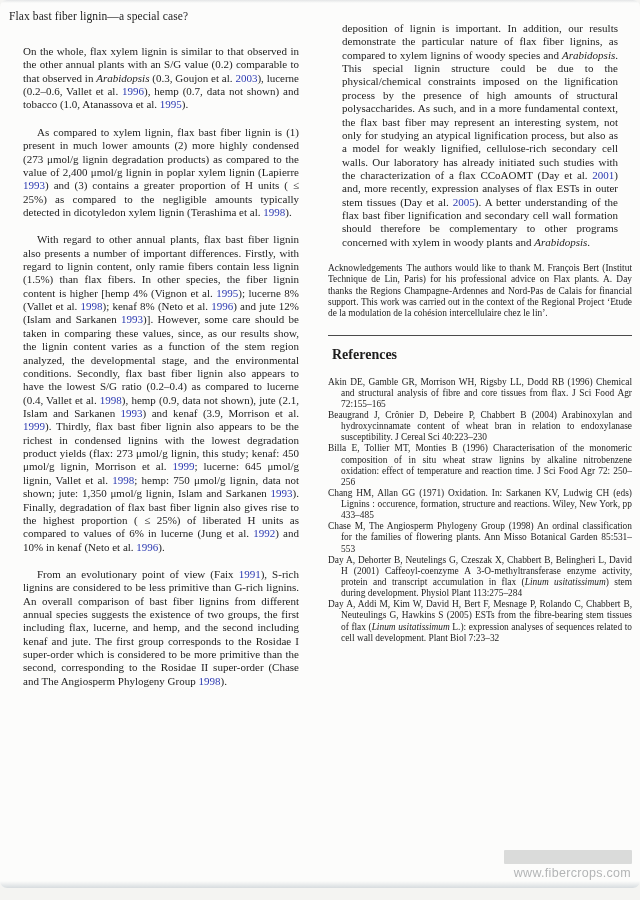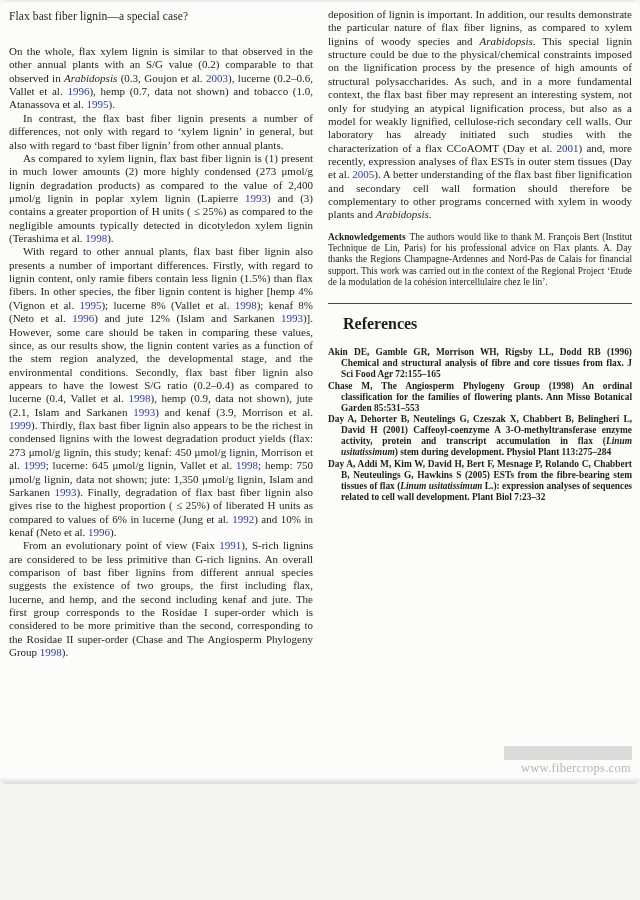--- a/index.html
+++ b/index.html
@@ -4,21 +4,21 @@
 <style>
   html, body { margin: 0; padding: 0; }
   body {
     width: 640px; height: 900px;
     background: #f4f4f2;
     font-family: "Liberation Serif", serif;
     -webkit-font-smoothing: antialiased;
   }
   .page {
     position: relative;
-    width: 640px; height: 784px;
+    width: 640px; height: 888px;
     background: #fcfcfb;
     overflow: hidden;
     color: #1d1d1d;
     box-sizing: border-box;
     border-radius: 7px;
   }
   .page-edge-top {
     position: absolute; top: 0; left: 0; right: 0; height: 3px;
     background: linear-gradient(#e3e5e6, #fcfcfb);
   }
@@ -39,102 +39,103 @@
     font-size: 11.5px;
     font-weight: 400;
     margin: 2px 0 23px 0;
     letter-spacing: 0.1px;
   }
   .body-text {
     font-size: 11px;
     line-height: 1.215;
     text-align: justify;
   }
-  .body-text p.para { margin: 0; text-indent: 14px; }
+  .body-text p.para { margin: 14px; text-indent: 14px; }
   .body-text p.para:first-child { text-indent: 0; }
   .cite { color: #2c3ab2; }
 
   .ack {
     font-size: 9.4px;
     line-height: 1.2;
     text-align: justify;
     margin: 10px 0 0 0;
   }
-  .ack-label { font-weight: 700; margin-right: 4px; }
+  .ack-label { font-weight: 400; margin-right: 4px; }
 
   .refs-rule {
     border: 0;
     border-top: 1px solid #4a4a4a;
     margin: 15px 0 11px 0;
   }
   .refs-heading {
-    font-size: 16px;
+    font-size: 14px;
     font-weight: 700;
-    margin: 0 0 14px 15px;
+    margin: 0 0 14px 4px;
   }
   .refs {
     font-size: 9.4px;
     line-height: 1.185;
   }
   .refs p.ref {
     margin: 0;
     padding-left: 13px;
     text-indent: -13px;
     text-align: justify;
-    font-weight: bold;
   }
 
   .watermark-mask {
     position: absolute;
     right: 8px; bottom: 24px;
     width: 128px; height: 14px;
     background: rgba(145, 148, 150, 0.32);
     border-radius: 1px;
   }
   .watermark {
     position: absolute;
     right: 9px; bottom: 8px;
-    font-family: Liberation Serif, serif;
+    font-family: Liberation Sans, sans-serif;
     font-size: 12.5px;
     color: #b3b5b6;
     letter-spacing: 0.3px;
   }
 </style>
 </head>
 <body>
 
 <div class="page">
   <div class="page-edge-top"></div>
 
   <div class="cols">
 
     <div class="col col-left">
       <h2 class="section-heading">Flax bast fiber lignin—a special case?</h2>
       <div class="body-text">
           <p class="para">On the whole, flax xylem lignin is similar to that observed in the other annual plants with an S/G value (0.2) comparable to that observed in <i>Arabidopsis</i> (0.3, Goujon et al. <span class="cite">2003</span>), lucerne (0.2–0.6, Vallet et al. <span class="cite">1996</span>), hemp (0.7, data not shown) and tobacco (1.0, Atanassova et al. <span class="cite">1995</span>).</p>
-          <p class="para">In contrast, the flax bast fiber lignin presents a number of differences, not only with regard to ‘xylem lignin’ in general, but also with regard to ‘bast fiber lignin’ from other annual plants.</p>
           <p class="para">As compared to xylem lignin, flax bast fiber lignin is (1) present in much lower amounts (2) more highly condensed (273 μmol/g lignin degradation products) as compared to the value of 2,400 μmol/g lignin in poplar xylem lignin (Lapierre <span class="cite">1993</span>) and (3) contains a greater proportion of H units ( ≤ 25%) as compared to the negligible amounts typically detected in dicotyledon xylem lignin (Terashima et al. <span class="cite">1998</span>).</p>
           <p class="para">With regard to other annual plants, flax bast fiber lignin also presents a number of important differences. Firstly, with regard to lignin content, only ramie fibers contain less lignin (1.5%) than flax fibers. In other species, the fiber lignin content is higher [hemp 4% (Vignon et al. <span class="cite">1995</span>); lucerne 8% (Vallet et al. <span class="cite">1998</span>); kenaf 8% (Neto et al. <span class="cite">1996</span>) and jute 12% (Islam and Sarkanen <span class="cite">1993</span>)]. However, some care should be taken in comparing these values, since, as our results show, the lignin content varies as a function of the stem region analyzed, the developmental stage, and the environmental conditions. Secondly, flax bast fiber lignin also appears to have the lowest S/G ratio (0.2–0.4) as compared to lucerne (0.4, Vallet et al. <span class="cite">1998</span>), hemp (0.9, data not shown), jute (2.1, Islam and Sarkanen <span class="cite">1993</span>) and kenaf (3.9, Morrison et al. <span class="cite">1999</span>). Thirdly, flax bast fiber lignin also appears to be the richest in condensed lignins with the lowest degradation product yields (flax: 273 μmol/g lignin, this study; kenaf: 450 μmol/g lignin, Morrison et al. <span class="cite">1999</span>; lucerne: 645 μmol/g lignin, Vallet et al. <span class="cite">1998</span>; hemp: 750 μmol/g lignin, data not shown; jute: 1,350 μmol/g lignin, Islam and Sarkanen <span class="cite">1993</span>). Finally, degradation of flax bast fiber lignin also gives rise to the highest proportion ( ≤  25%) of liberated H units as compared to values of 6% in lucerne (Jung et al. <span class="cite">1992</span>) and 10% in kenaf (Neto et al. <span class="cite">1996</span>).</p>
           <p class="para">From an evolutionary point of view (Faix <span class="cite">1991</span>), S-rich lignins are considered to be less primitive than G-rich lignins. An overall comparison of bast fiber lignins from different annual species suggests the existence of two groups, the first including flax, lucerne, and hemp, and the second including kenaf and jute. The first group corresponds to the Rosidae I super-order which is considered to be more primitive than the second, corresponding to the Rosidae II super-order (Chase and The Angiosperm Phylogeny Group <span class="cite">1998</span>).</p>
         </div>
     </div>
 
     <div class="col col-right">
       <div class="body-text">
           <p class="para">deposition of lignin is important. In addition, our results demonstrate the particular nature of flax fiber lignins, as compared to xylem lignins of woody species and <i>Arabidopsis</i>. This special lignin structure could be due to the physical/chemical constraints imposed on the lignification process by the presence of high amounts of structural polysaccharides. As such, and in a more fundamental context, the flax bast fiber may represent an interesting system, not only for studying an atypical lignification process, but also as a model for weakly lignified, cellulose-rich secondary cell walls. Our laboratory has already initiated such studies with the characterization of a flax CCoAOMT (Day et al. <span class="cite">2001</span>) and, more recently, expression analyses of flax ESTs in outer stem tissues (Day et al. <span class="cite">2005</span>). A better understanding of the flax bast fiber lignification and secondary cell wall formation should therefore be complementary to other programs concerned with xylem in woody plants and <i>Arabidopsis</i>.</p>
         </div>
 
       <p class="ack"><span class="ack-label">Acknowledgements</span><span>The authors would like to thank M. François Bert (Institut Technique de Lin, Paris) for his professional advice on Flax plants. A. Day thanks the Regions Champagne-Ardennes and Nord-Pas de Calais for financial support. This work was carried out in the context of the Regional Project ‘Etude de la modulation de la cohésion intercellulaire chez le lin’.</span></p>
 
       <hr class="refs-rule">
 
       <h3 class="refs-heading">References</h3>
 
       <div class="refs">
           <p class="ref">Akin DE, Gamble GR, Morrison WH, Rigsby LL, Dodd RB (1996) Chemical and structural analysis of fibre and core tissues from flax. J Sci Food Agr 72:155–165</p>
+          <p class="ref">Beaugrand J, Crônier D, Debeire P, Chabbert B (2004) Arabinoxylan and hydroxycinnamate content of wheat bran in relation to endoxylanase susceptibility. J Cereal Sci 40:223–230</p>
+          <p class="ref">Billa E, Tollier MT, Monties B (1996) Characterisation of the monomeric composition of in situ wheat straw lignins by alkaline nitrobenzene oxidation: effect of temperature and reaction time. J Sci Food Agr 72: 250–256</p>
+          <p class="ref">Chang HM, Allan GG (1971) Oxidation. In: Sarkanen KV, Ludwig CH (eds) Lignins : occurence, formation, structure and reactions. Wiley, New York, pp 433–485</p>
           <p class="ref">Chase M, The Angiosperm Phylogeny Group (1998) An ordinal classification for the families of flowering plants. Ann Misso Botanical Garden 85:531–553</p>
           <p class="ref">Day A, Dehorter B, Neutelings G, Czeszak X, Chabbert B, Belingheri L, David H (2001) Caffeoyl-coenzyme A 3-O-methyltransferase enzyme activity, protein and transcript accumulation in flax (<i>Linum usitatissimum</i>) stem during development. Physiol Plant 113:275–284</p>
           <p class="ref">Day A, Addi M, Kim W, David H, Bert F, Mesnage P, Rolando C, Chabbert B, Neuteulings G, Hawkins S (2005) ESTs from the fibre-bearing stem tissues of flax (<i>Linum usitatissimum</i> L.): expression analyses of sequences related to cell wall development. Plant Biol 7:23–32</p>
         </div>
     </div>
 
   </div>
 
   <div class="watermark-mask"></div>
   <div class="watermark">www.fibercrops.com</div>

